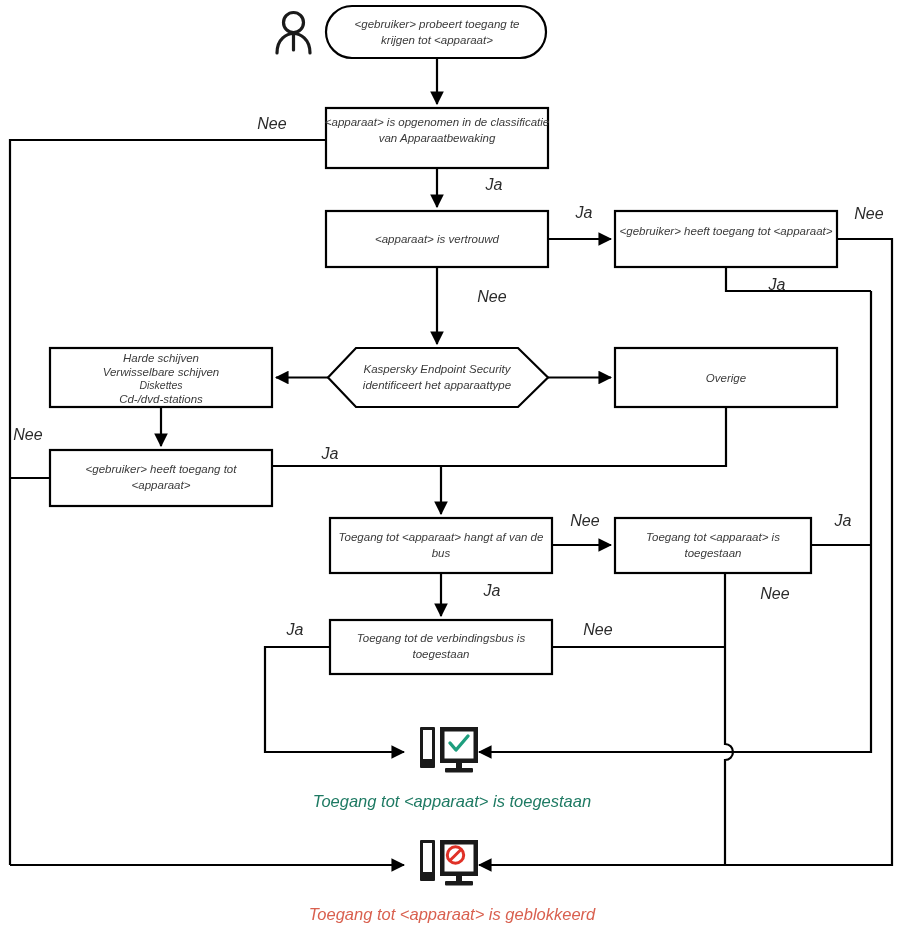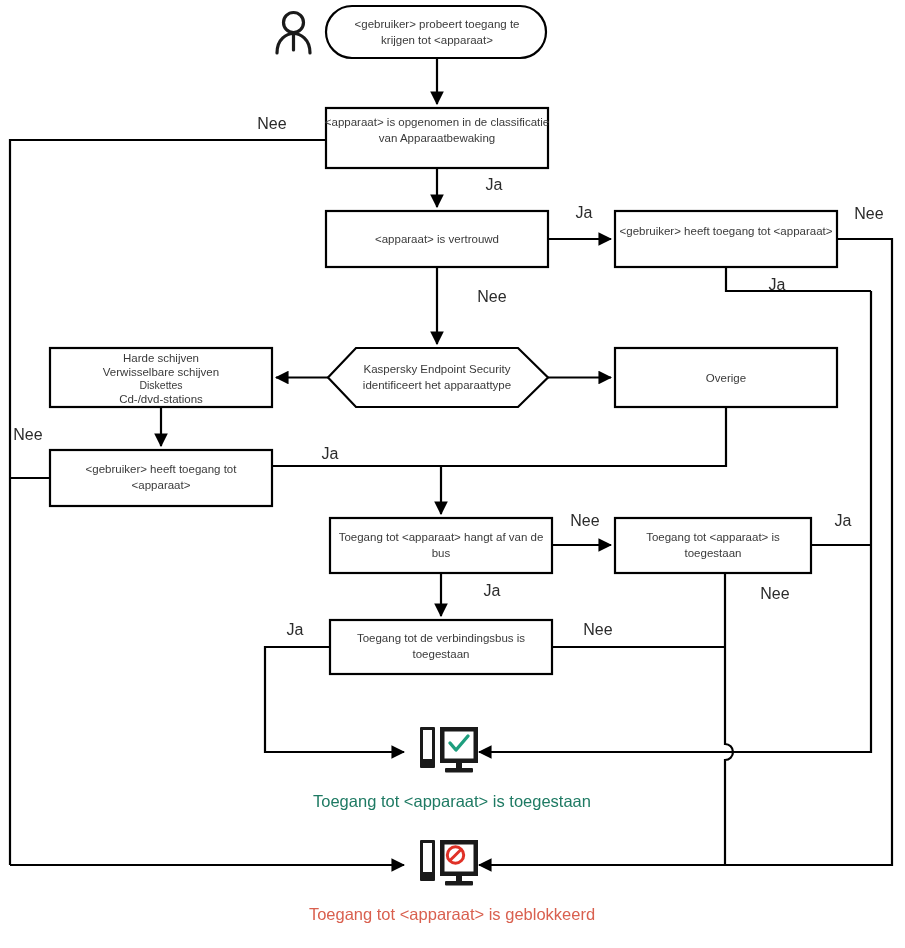--- a/index.html
+++ b/index.html
@@ -10,20 +10,21 @@
   body {
     width: 905px;
     height: 948px;
     font-family: "Liberation Sans", sans-serif;
     overflow: hidden;
   }
   #diagram-root {
     position: relative;
     width: 905px;
     height: 732px;
+    font-style: italic;
   }
   svg#flow {
     position: absolute;
     top: 0;
     left: 0;
     width: 905px;
     height: 948px;
     display: block;
   }
   .node-text {

